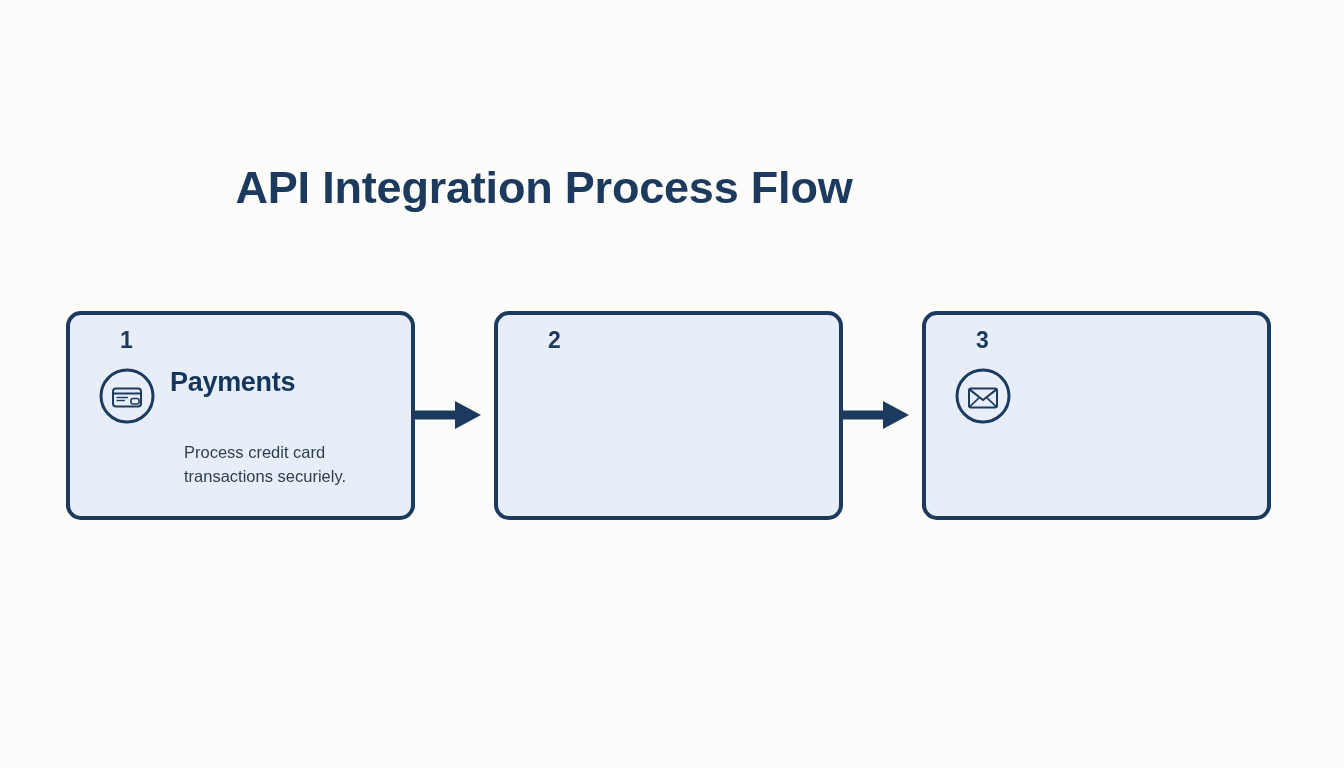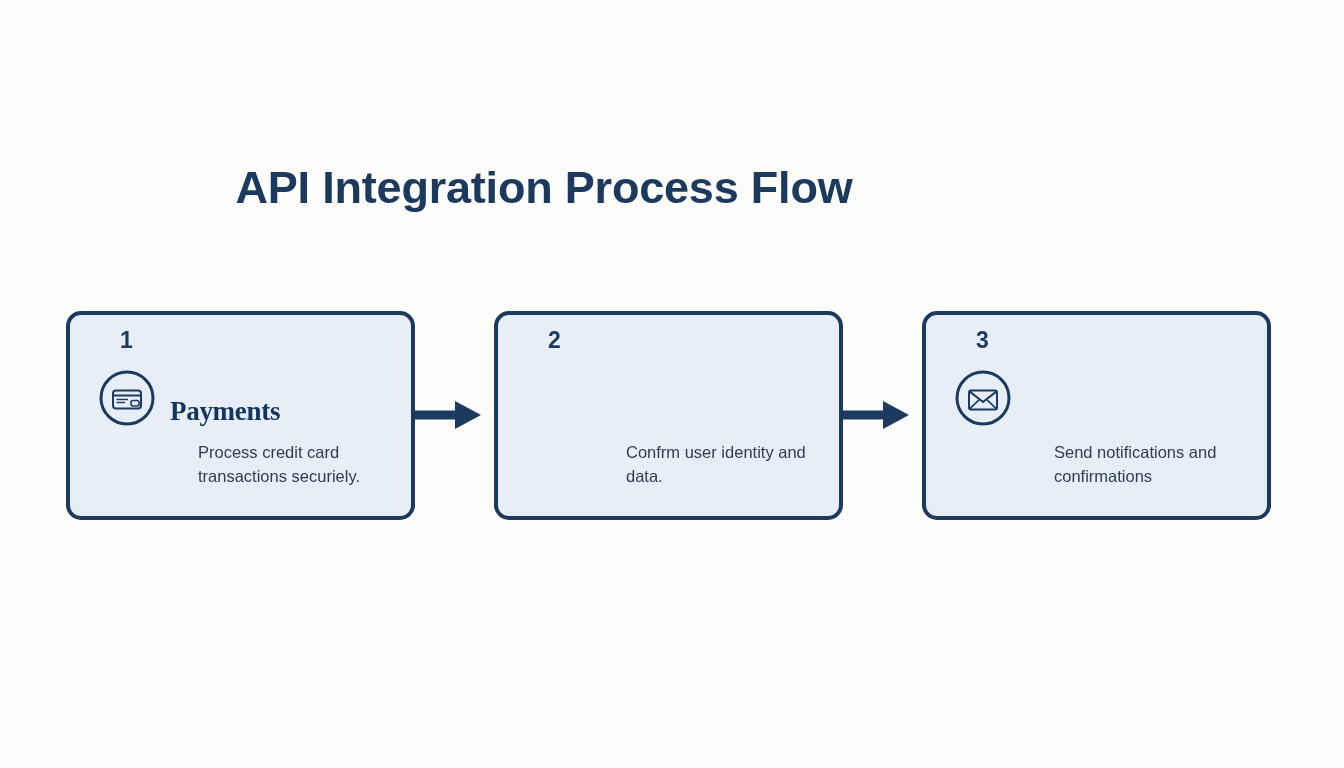--- a/index.html
+++ b/index.html
@@ -60,43 +60,42 @@
     line-height: 1;
   }
 
   .card-head {
     position: absolute;
     left: 28px;
     top: 52px;
     right: 12px;
     height: 60px;
     display: flex;
-    align-items: flex-end;
-    font-family: Liberation Serif, serif;
+    align-items: flex-start;
   }
 
   .icon-circle {
     flex: 0 0 auto;
     width: 58px;
     height: 58px;
     display: block;
   }
 
   .card-title {
     margin-left: 14px;
     font-size: 27px;
     font-weight: bold;
     color: #14355c;
     letter-spacing: -0.3px;
     white-space: nowrap;
   }
 
   .card-desc {
     position: absolute;
-    left: 128px;
+    left: 114px;
     top: 125px;
     right: 16px;
     font-size: 16.5px;
     line-height: 24px;
     color: #2e3e50;
   }
 
   .arrow {
     position: absolute;
     top: 82px;
@@ -129,35 +128,33 @@
     <div class="card-desc">Process credit card transactions securiely.</div>
   </div>
 
   <svg class="arrow arrow-1" viewBox="0 0 68 44">
     <line x1="0" y1="22" x2="44" y2="22" stroke="#1b3a5e" stroke-width="9"></line>
     <polygon points="40,8 66,22 40,36" fill="#1b3a5e"></polygon>
   </svg>
 
   <div class="step-card card-2">
     <div class="step-number">2</div>
-    <div class="card-desc">Confrm user identity and data.</div>
   </div>
 
   <svg class="arrow arrow-2" viewBox="0 0 68 44">
     <line x1="0" y1="22" x2="44" y2="22" stroke="#1b3a5e" stroke-width="9"></line>
     <polygon points="40,8 66,22 40,36" fill="#1b3a5e"></polygon>
   </svg>
 
   <div class="step-card card-3">
     <div class="step-number">3</div>
     <div class="card-head">
       <svg class="icon-circle" viewBox="0 0 58 58">
         <circle cx="29" cy="29" r="26" fill="none" stroke="#1b3a5e" stroke-width="3"></circle>
         <rect x="15" y="21.5" width="28" height="19" rx="2" ry="2" fill="none" stroke="#1b3a5e" stroke-width="2"></rect>
         <polyline points="15.8,22.6 29,33 42.2,22.6" fill="none" stroke="#1b3a5e" stroke-width="2"></polyline>
         <line x1="15.8" y1="39.6" x2="25" y2="30.8" stroke="#1b3a5e" stroke-width="1.6"></line>
         <line x1="42.2" y1="39.6" x2="33" y2="30.8" stroke="#1b3a5e" stroke-width="1.6"></line>
       </svg>
     </div>
-    <div class="card-desc">Send notifications and confirmations</div>
   </div>
 
 </div>
 
 </body></html>

